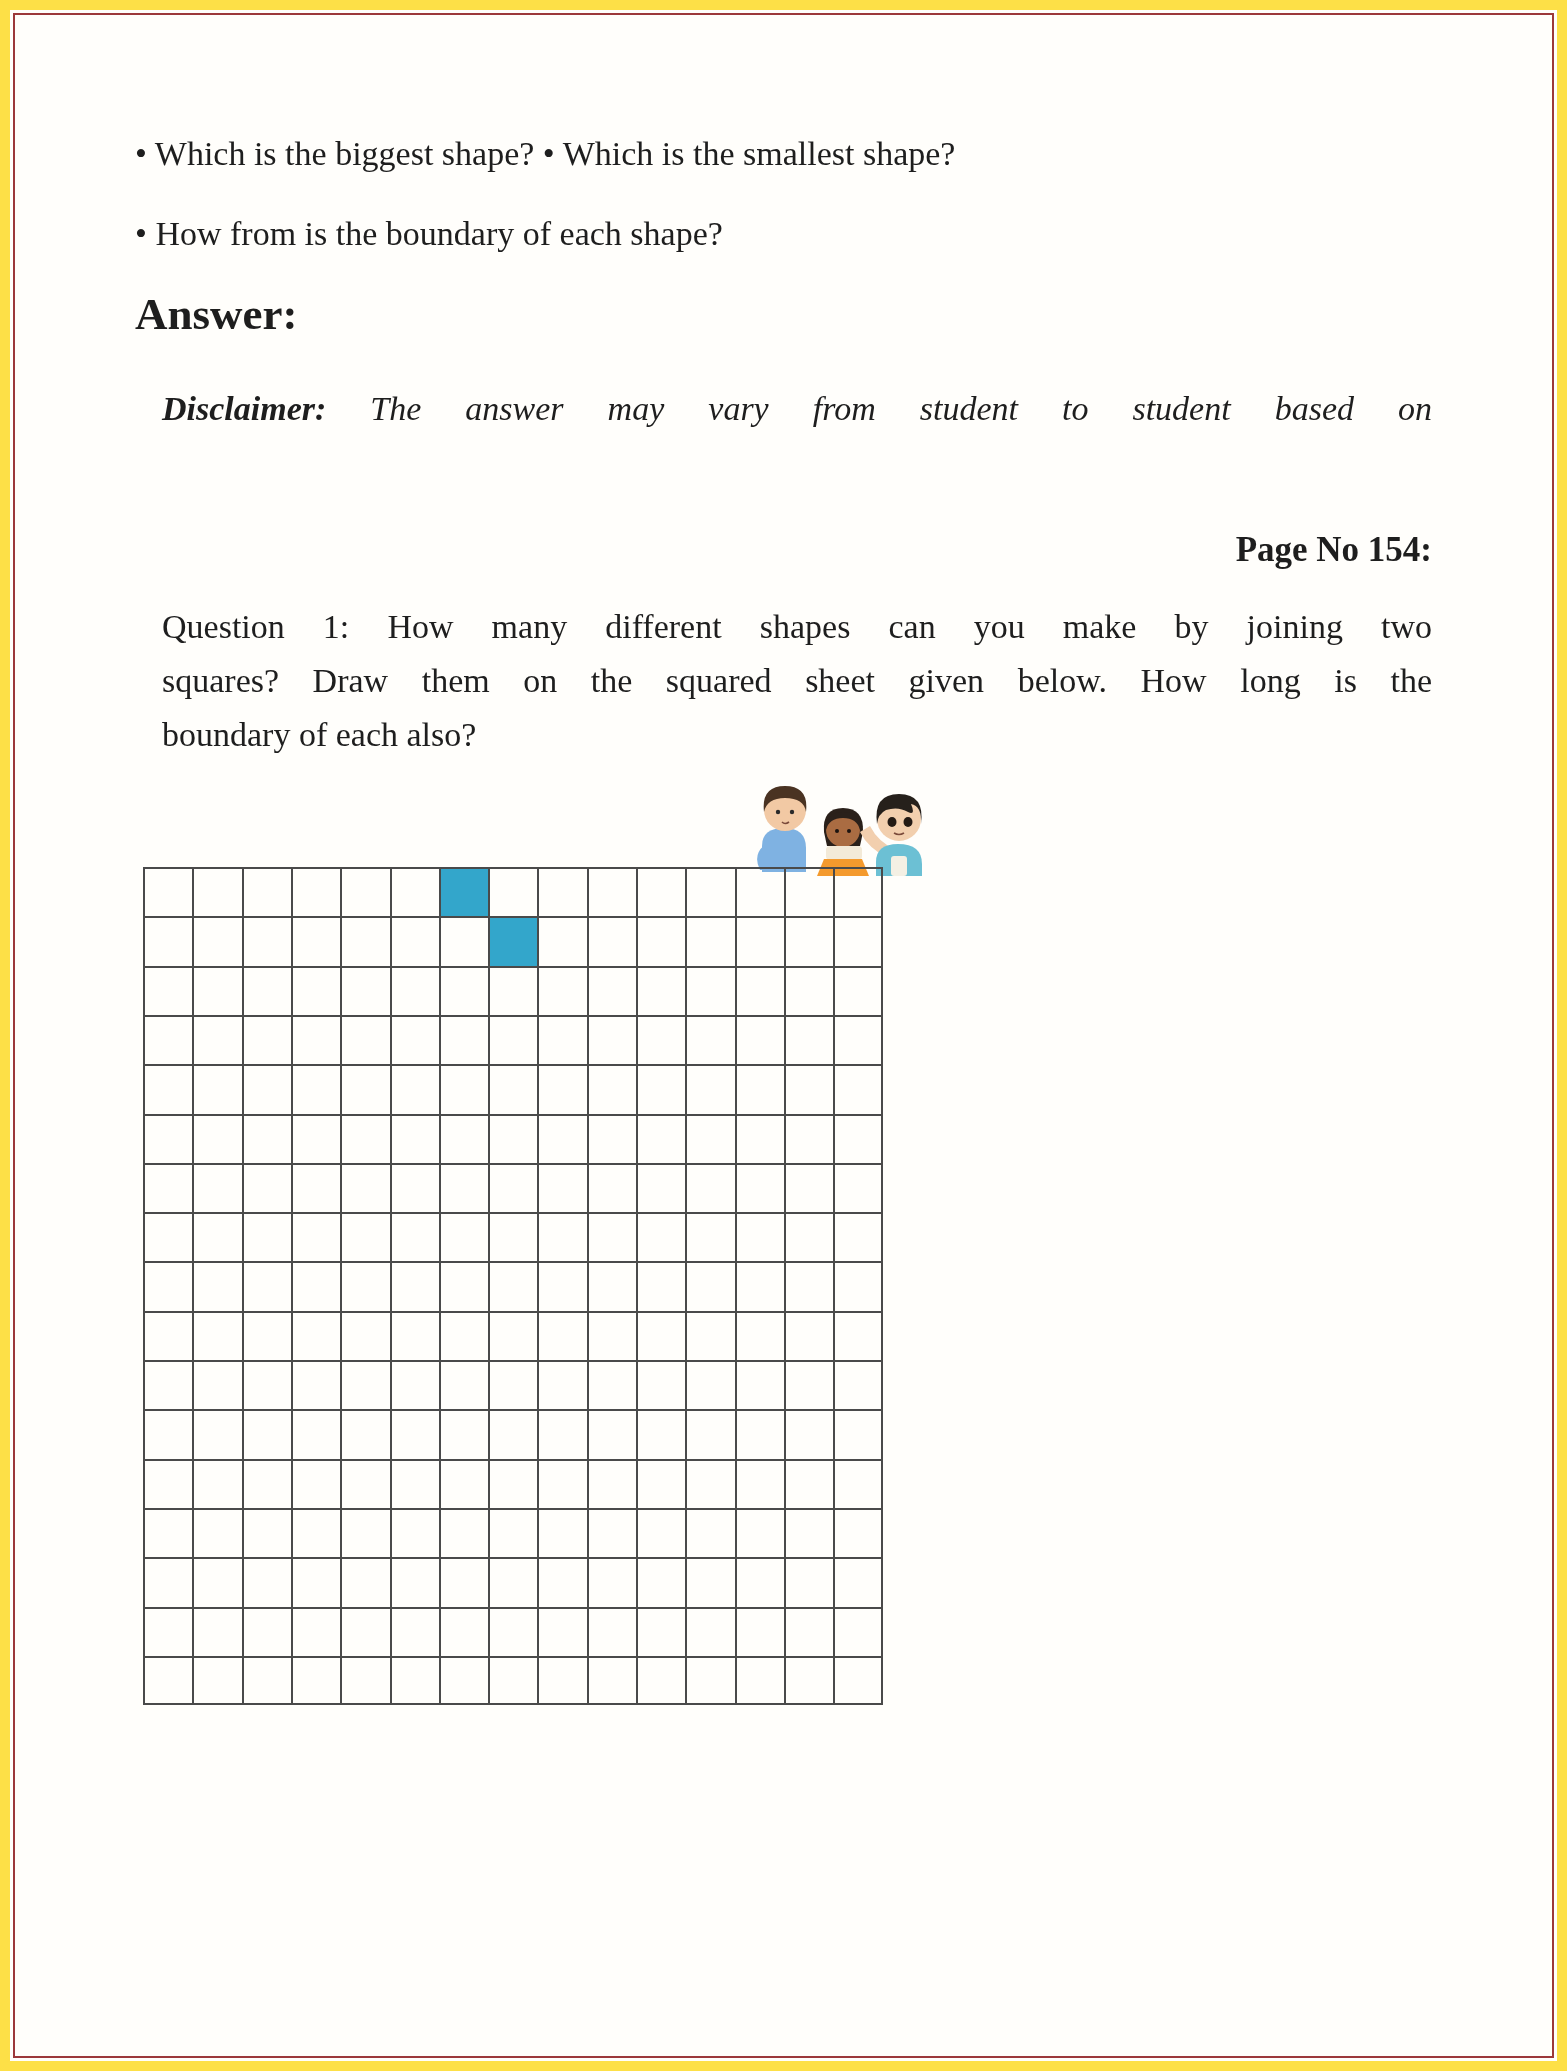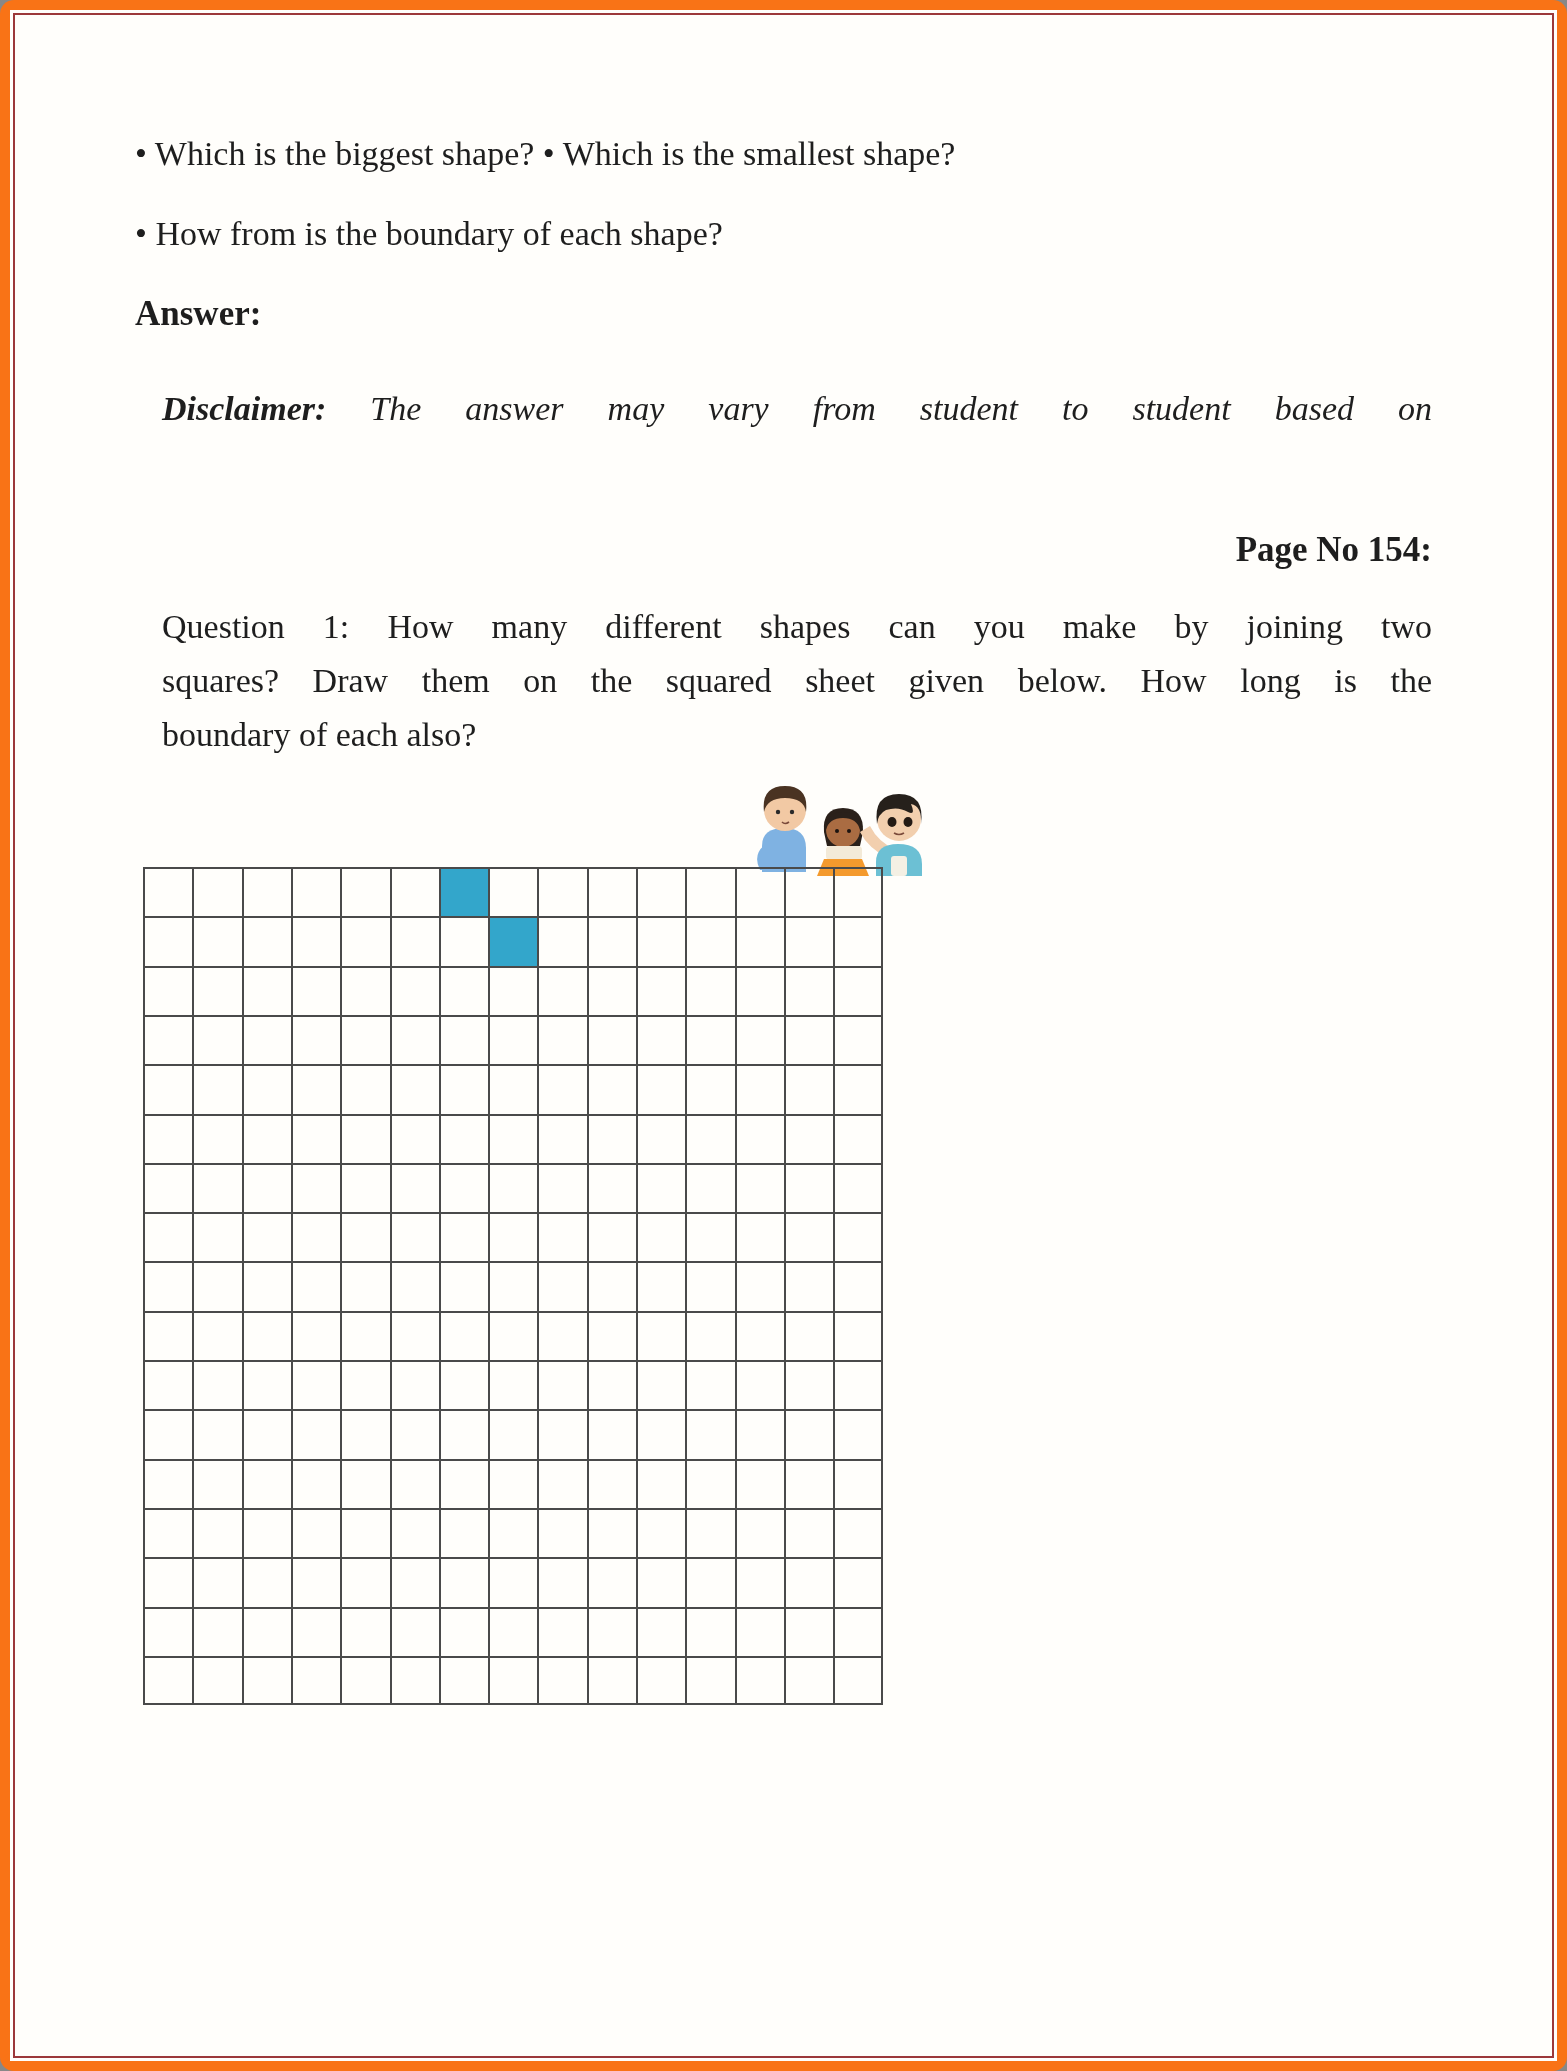--- a/index.html
+++ b/index.html
@@ -20,21 +20,21 @@
     pointer-events:none;
   }
   #content {
     position:absolute; inset:10px;
     padding:122px 125px 0 125px;
     box-sizing:border-box;
     color:#1e1e1e;
     font-size:34px; line-height:44px;
   }
   .bullet-line { margin:0 0 36px 0; white-space:nowrap; }
-  .answer-label { font-weight:bold; font-size:35px; margin:0 0 46px 0; }
+  .answer-label { font-weight:bold; font-size:45px; margin:0 0 46px 0; }
   .para-line { line-height:54px;margin-left:27px; }
   .just { text-align:justify; text-align-last:justify; }
   .italic { font-style:italic; }
   .b { font-weight:normal; }
   .bi { font-weight:bold; font-style:italic; }
   #page-heading {
     margin:92px 0 28px 0;
     text-align:right; font-weight:bold; font-size:35px; line-height:44px;
   }
   #grid-wrap {
@@ -46,21 +46,21 @@
   .gline { position:absolute; z-index:2; background:#4a4a4a; }
   #kids {
     position:absolute; left:605px; top:-95px; width:186px; height:104px;
     z-index:1;
   }
   #footer-note { margin:54px 0 0 0; line-height:44px; }
 </style>
 </head>
 <body>
 
-<div id="page-frame" style="background: #f97316; border-radius: 14px;">
+<div id="page-frame" style="background: #fde047;">
   <div id="paper" style="background: rgb(255, 254, 251);"></div>
   <div id="inner-line" style="border-color: rgb(156, 56, 58);"></div>
 
   <div id="content" style="color: rgb(30, 30, 30);">
 
     <p class="bullet-line">• Which is the biggest shape? • Which is the smallest shape?</p>
 
     <p class="bullet-line">• How from is the boundary of each shape?</p>
 
     <p class="answer-label">Answer:</p>

